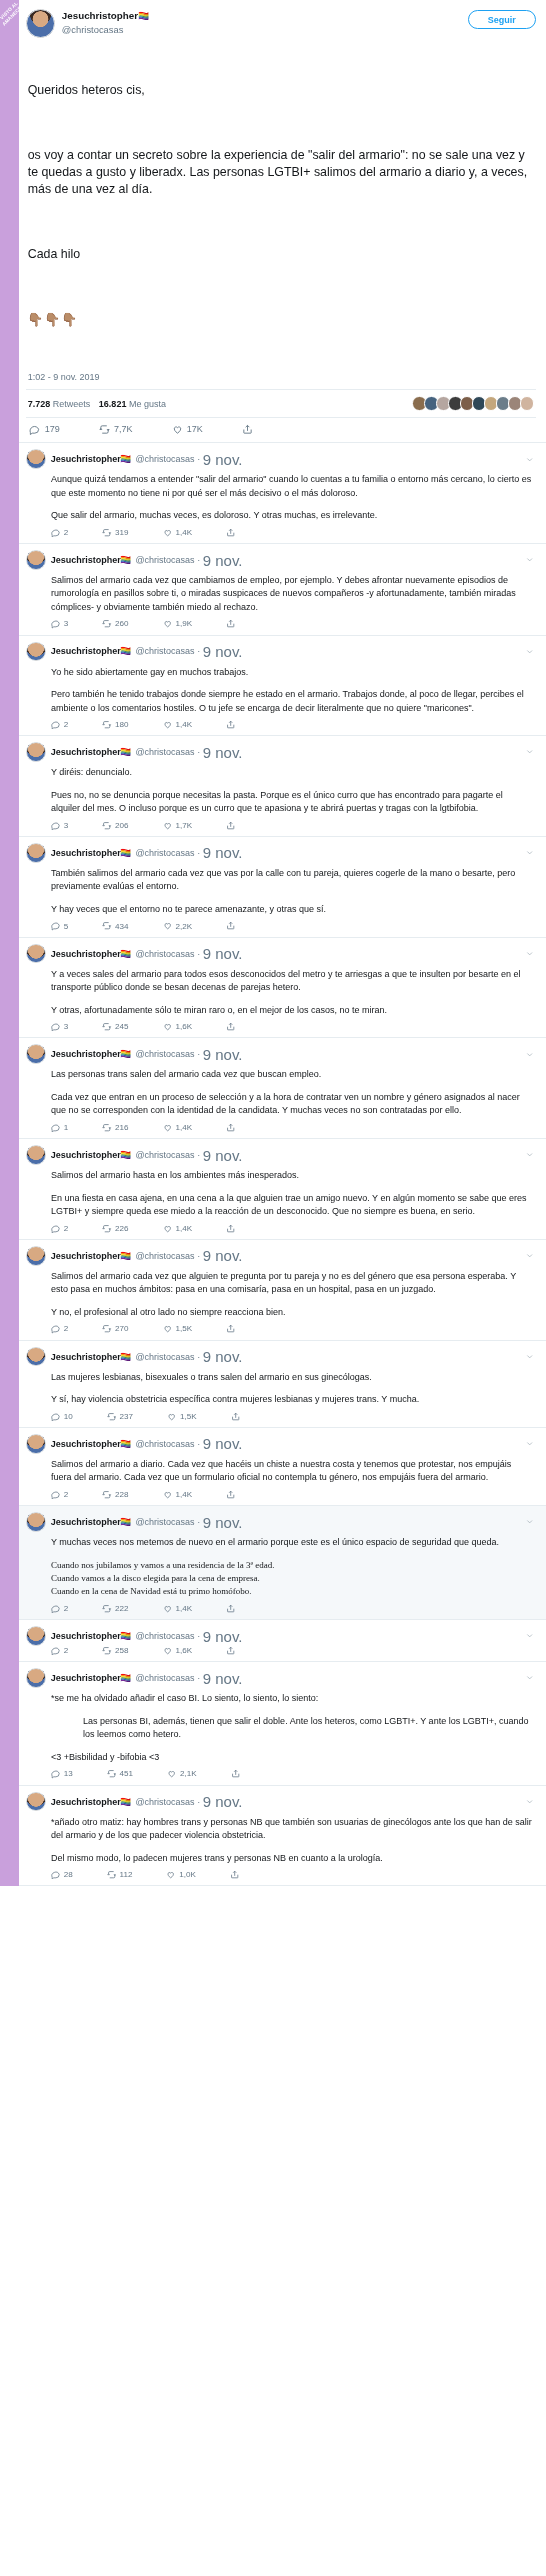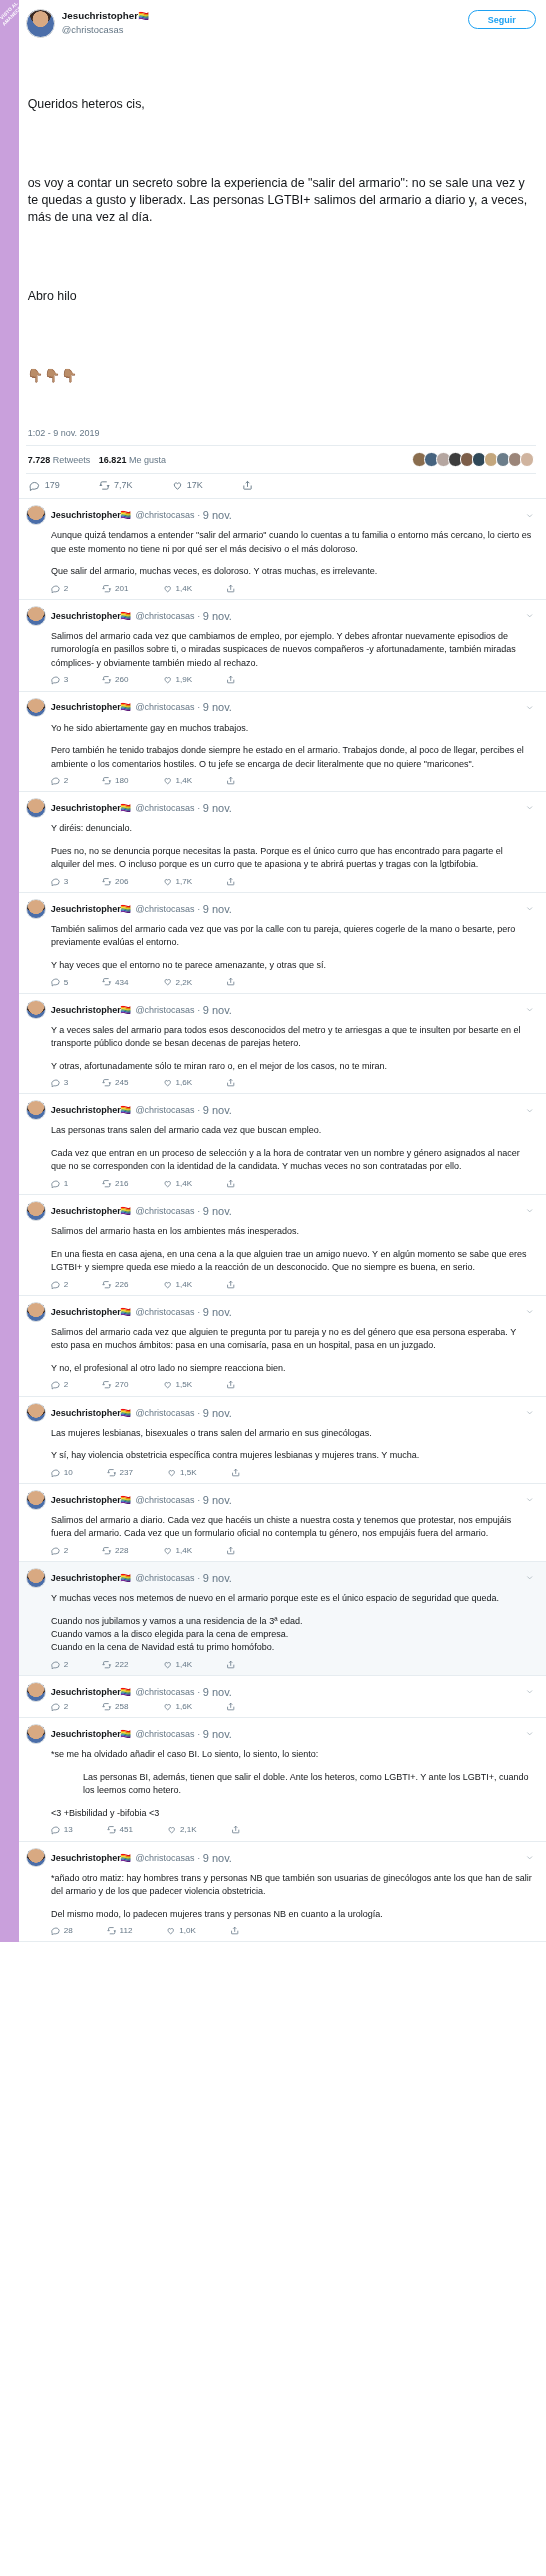--- a/index.html
+++ b/index.html
@@ -76,21 +76,21 @@
     cursor: pointer;
     margin-top: 1.7px;
   }
   .mt-body {
     font-size: 12.4px;
     line-height: 17px;
     color: #14171a;
     margin: 8.6px 1.7px 3.4px 1.7px;
     white-space: pre-wrap;
   }
-  .mt-body p { margin: 16px 0 12px 0; }
+  .mt-body p { margin: 2px 0 12px 0; }
   .mt-body p:last-child { margin-bottom: 1.7px; }
   .hands { font-size: 13px; letter-spacing: 0.9px; }
   .mt-time { color:#657786; font-size: 9px; margin: 8.6px 1.7px 6.8px 1.7px; }
   .mt-stats {
     border-top: 0.9px solid #e6ecf0;
     border-bottom: 0.9px solid #e6ecf0;
     padding: 6px 1.7px;
     font-size: 9px;
     color: #657786;
     display: flex;
@@ -116,21 +116,21 @@
   .reply {
     position: relative;
     padding: 6px 12px 5.1px 26px;
     border-bottom: 0.9px solid #e6ecf0;
   }
   .reply.shaded { background: #f5f8fa; }
   .r-head { display:flex; align-items:center; }
   .r-name { font-weight: bold; font-size: 9px; color:#14171a; }
   .r-handle { color:#657786; font-size: 9px; margin-left:3.4px; }
   .r-dot { color:#657786; font-size: 9px; margin: 0 2.6px; }
-  .r-date { color:#657786; font-size: 11px; }
+  .r-date { color:#657786; font-size: 15px; }
   .r-caret { margin-left:auto; color:#a8b3bb; }
   .r-body {
     font-size: 9px;
     line-height: 13.3px;
     color: #14171a;
     margin: 4.3px 0 5.1px 25px;
   }
   .r-body p { margin: 0 0 9.4px 0; }
   .r-body p:last-child { margin-bottom: 0; }
   .r-actions {
@@ -157,21 +157,21 @@
       <div class="names">
         <span class="dname">Jesuchristopher</span><span class="flag">🏳️‍🌈</span>
         <span class="handle">@christocasas</span>
       </div>
       <button class="follow-btn">Seguir</button>
     </div>
 
     <div class="mt-body">
       <p>Queridos heteros cis,</p>
       <p>os voy a contar un secreto sobre la experiencia de "salir del armario": no se sale una vez y te quedas a gusto y liberadx. Las personas LGTBI+ salimos del armario a diario y, a veces, más de una vez al día.</p>
-      <p>Abro hilo</p>
+      <p>Cada hilo</p>
       <p class="hands">👇🏽👇🏽👇🏽</p>
     </div>
 
     <div class="mt-time">1:02 - 9 nov. 2019</div>
 
     <div class="mt-stats">
       <span><b>7.728</b> <span>Retweets</span></span>
       <span><b>16.821</b> <span>Me gusta</span></span>
       <span class="facepile">
         <span style="background:#8a6d4e"></span>
@@ -237,21 +237,21 @@
       <span class="act">
         <svg class="ic" width="9.4" height="9.4" viewBox="0 0 24 24" fill="none" stroke="#657786" stroke-width="2">
               <path d="M21 11.5a8.5 8.5 0 0 1-8.5 8.5H7l-4 3v-4.2A8.5 8.5 0 1 1 21 11.5z"></path>
             </svg>
         <span>2</span>
       </span>
       <span class="act">
         <svg class="ic" width="9.4" height="9.4" viewBox="0 0 24 24" fill="none" stroke="#657786" stroke-width="2">
               <path d="M4 9V7a3 3 0 0 1 3-3h10M4 9l-2 3h4zM20 15v2a3 3 0 0 1-3 3H7M20 15l2-3h-4z"></path>
             </svg>
-        <span>201</span>
+        <span>319</span>
       </span>
       <span class="act">
         <svg class="ic" width="9.4" height="9.4" viewBox="0 0 24 24" fill="none" stroke="#657786" stroke-width="2">
               <path d="M12 20s-7-4.6-7-9.3A3.9 3.9 0 0 1 12 8a3.9 3.9 0 0 1 7 2.7C19 15.4 12 20 12 20z"></path>
             </svg>
         <span>1,4K</span>
       </span>
       <span class="act">
         <svg class="ic" width="9.4" height="9.4" viewBox="0 0 24 24" fill="none" stroke="#657786" stroke-width="2">
               <path d="M4 12v7a1 1 0 0 0 1 1h14a1 1 0 0 0 1-1v-7M12 15V3M8 7l4-4 4 4"></path>
@@ -717,21 +717,21 @@
       <span class="r-dot">·</span>
       <span class="r-date">9 nov.</span>
       <span class="r-caret">
         <svg class="ic" width="9.4" height="9.4" viewBox="0 0 24 24" fill="none" stroke="#a8b3bb" stroke-width="2">
               <path d="M6 9l6 6 6-6"></path>
             </svg>
       </span>
     </div>
     <div class="r-body">
           <p style="white-space: pre-wrap;">Y muchas veces nos metemos de nuevo en el armario porque este es el único espacio de seguridad que queda.</p>
-          <p style="white-space: pre-wrap;">Cuando nos jubilamos y vamos a una residencia de la 3ª edad.
+          <p style="white-space: pre-wrap; font-family: Liberation Serif, serif;">Cuando nos jubilamos y vamos a una residencia de la 3ª edad.
 Cuando vamos a la disco elegida para la cena de empresa.
 Cuando en la cena de Navidad está tu primo homófobo.</p>
         </div>
     <div class="r-actions">
       <span class="act">
         <svg class="ic" width="9.4" height="9.4" viewBox="0 0 24 24" fill="none" stroke="#657786" stroke-width="2">
               <path d="M21 11.5a8.5 8.5 0 0 1-8.5 8.5H7l-4 3v-4.2A8.5 8.5 0 1 1 21 11.5z"></path>
             </svg>
         <span>2</span>
       </span>

